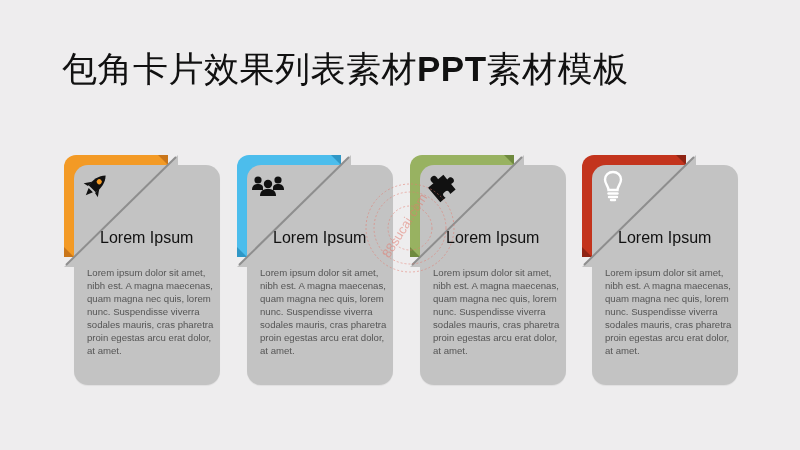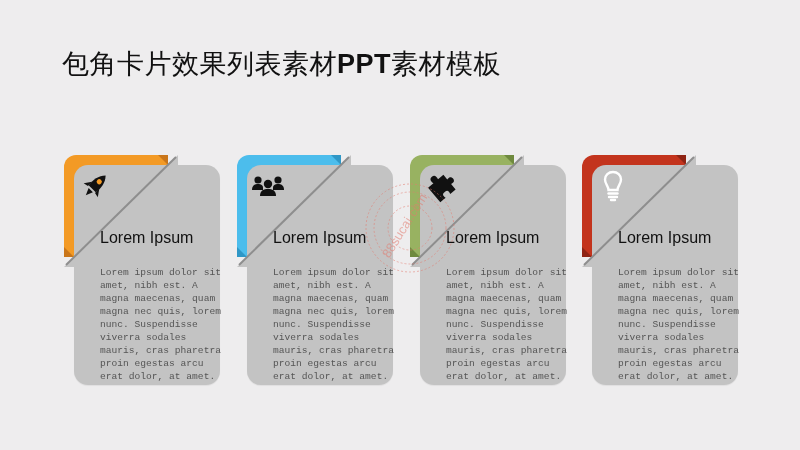--- a/index.html
+++ b/index.html
@@ -3,21 +3,21 @@
   <meta charset="utf-8">
   <style>
     html, body { margin: 0; padding: 0; }
     body {
       width: 800px; height: 450px; overflow: hidden;
       background: #eeedee; position: relative;
       font-family: "DejaVu Sans", sans-serif;
     }
     .title {
       position: absolute; left: 62px; top: 46px;
-      font-size: 27px; color: #111; letter-spacing: 0.5px;
+      font-size: 35px; color: #111; letter-spacing: 0.5px;
       font-family: "DejaVu Sans", sans-serif;
     }
     .title b { font-family: "Liberation Sans", sans-serif; font-weight: bold; }
     .card-wrap { position: absolute; top: 155px; width: 160px; height: 232px; }
     .corner {
       position: absolute; left: 0; top: 0; width: 104px; height: 102px;
       border-top-left-radius: 12px;
     }
     .fold {
       position: absolute; left: 0; top: 0; width: 104px; height: 102px;
@@ -44,22 +44,22 @@
     .icon {
       position: absolute; left: 14px; top: 14px; width: 34px; height: 34px;
     }
     .card-title {
       position: absolute; left: 36px; top: 74px; width: 130px;
       font-family: "Liberation Sans", sans-serif; font-weight: normal;
       font-size: 16px; color: #111; white-space: nowrap;
     }
     .card-body {
       position: absolute; left: 23px; top: 111px; width: 132px;
-      font-family: Liberation Mono, monospace; font-size: 9.6px;
-      line-height: 13px; color: #555; margin-left: 13px;
+      font-family: Liberation Sans, sans-serif; font-size: 9.6px;
+      line-height: 13px; color: #555;
     }
     .watermark {
       position: absolute; left: 360px; top: 178px; width: 100px; height: 100px;
       pointer-events: none; opacity: 0.55;
     }
   </style>
 </head>
 <body>
 
 <div class="title"><span>包角卡片效果列表素材</span><b>PPT</b><span>素材模板</span></div>

